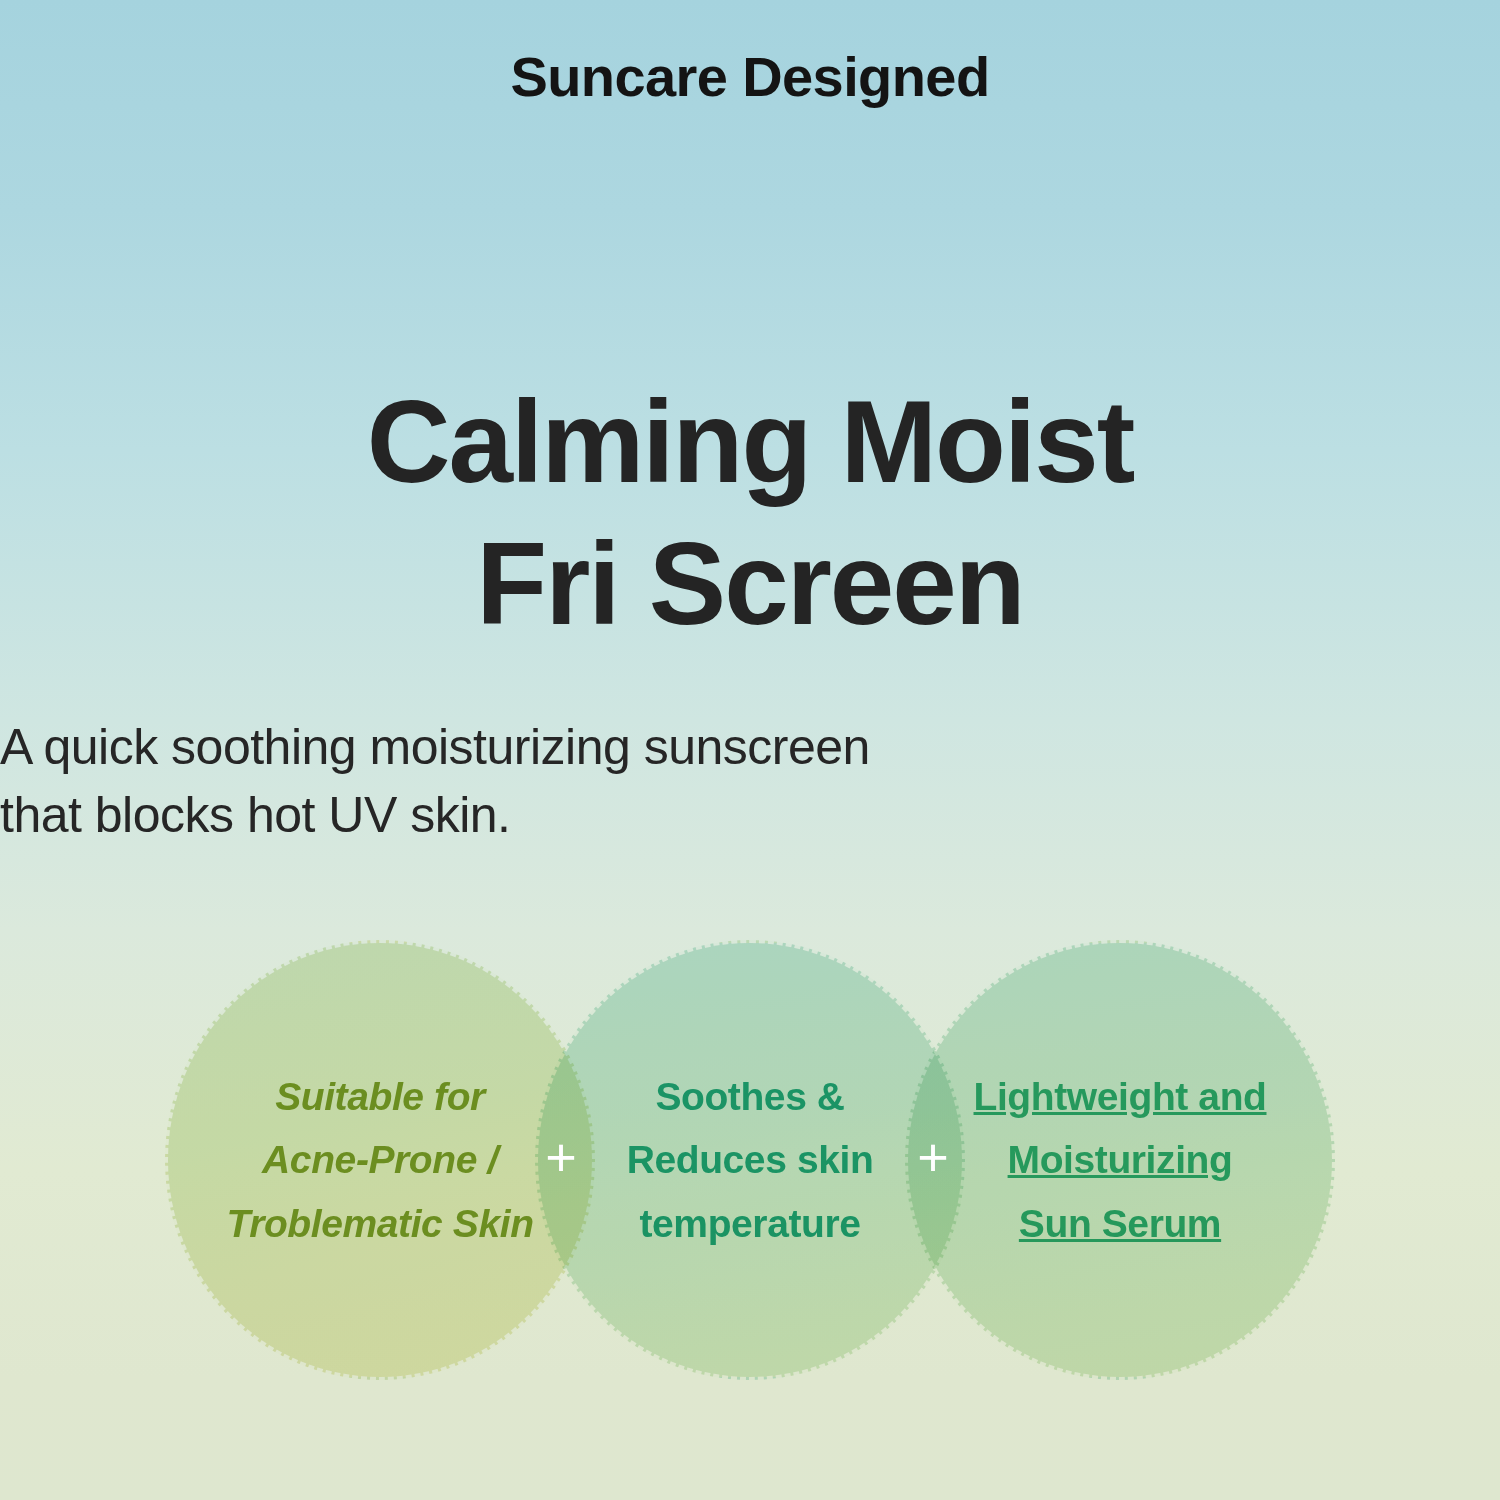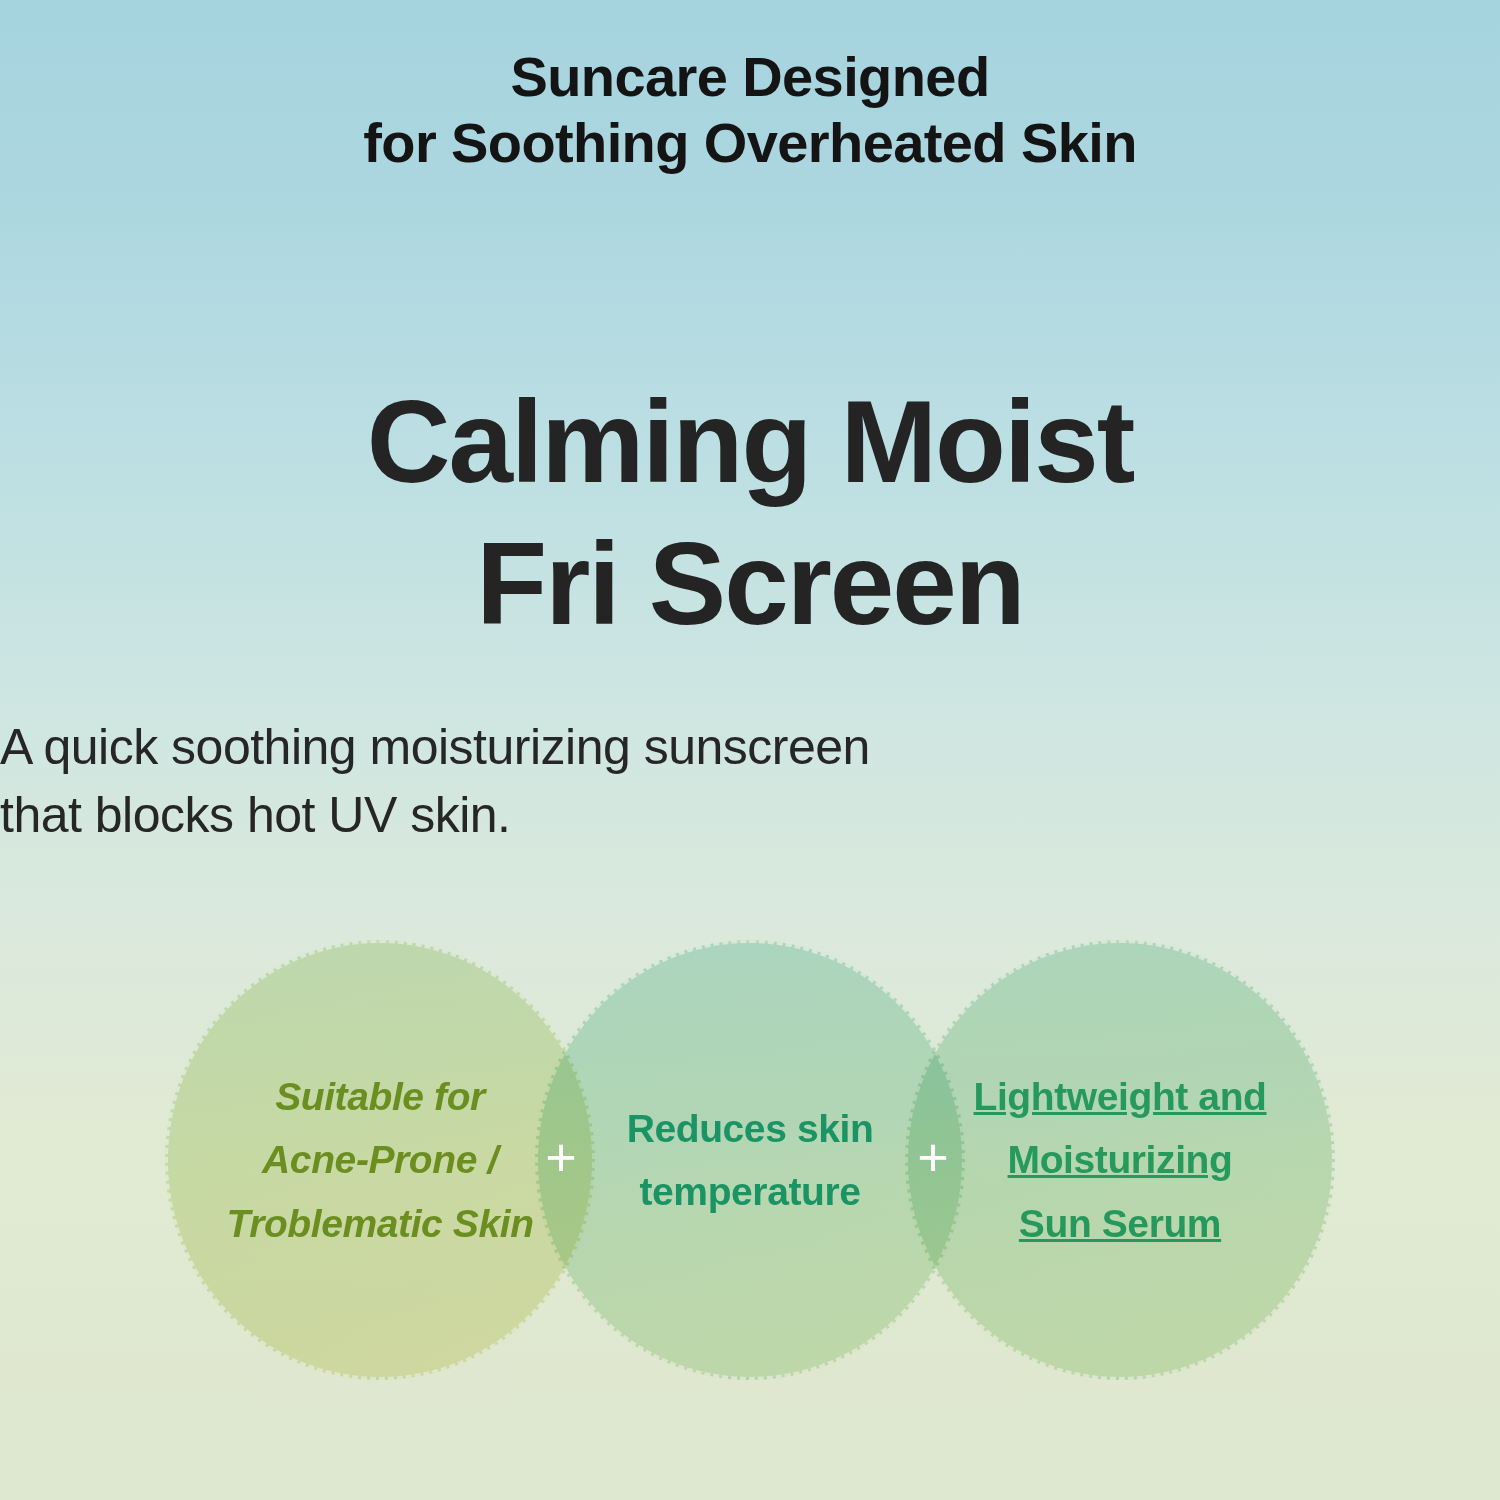--- a/index.html
+++ b/index.html
@@ -145,21 +145,20 @@
 
   .nowrap { white-space: nowrap; }
 </style>
 </head>
 <body>
 
 <div class="poster">
 
   <div class="eyebrow">
     <div class="nowrap">Suncare Designed</div>
-    <div class="nowrap">for Soothing Overheated Skin</div>
   </div>
 
   <div class="headline">
     <div class="nowrap">Calming Moist</div>
     <div class="nowrap">Fri Screen</div>
   </div>
 
   <div class="subcopy">
     <div class="nowrap">A quick soothing moisturizing sunscreen</div>
     <div class="nowrap">that blocks hot UV skin.</div>
@@ -170,20 +169,21 @@
     <div class="circle circle-1">
       <div class="c-text">
         <div>Suitable for</div>
         <div>Acne-Prone /</div>
         <div>Troblematic Skin</div>
       </div>
     </div>
 
     <div class="circle circle-2">
       <div class="c-text">
+        <div>Soothes &amp;</div>
         <div>Reduces skin</div>
         <div>temperature</div>
       </div>
     </div>
 
     <div class="circle circle-3">
       <div class="c-text">
         <div>Lightweight and</div>
         <div>Moisturizing</div>
         <div>Sun Serum</div>

